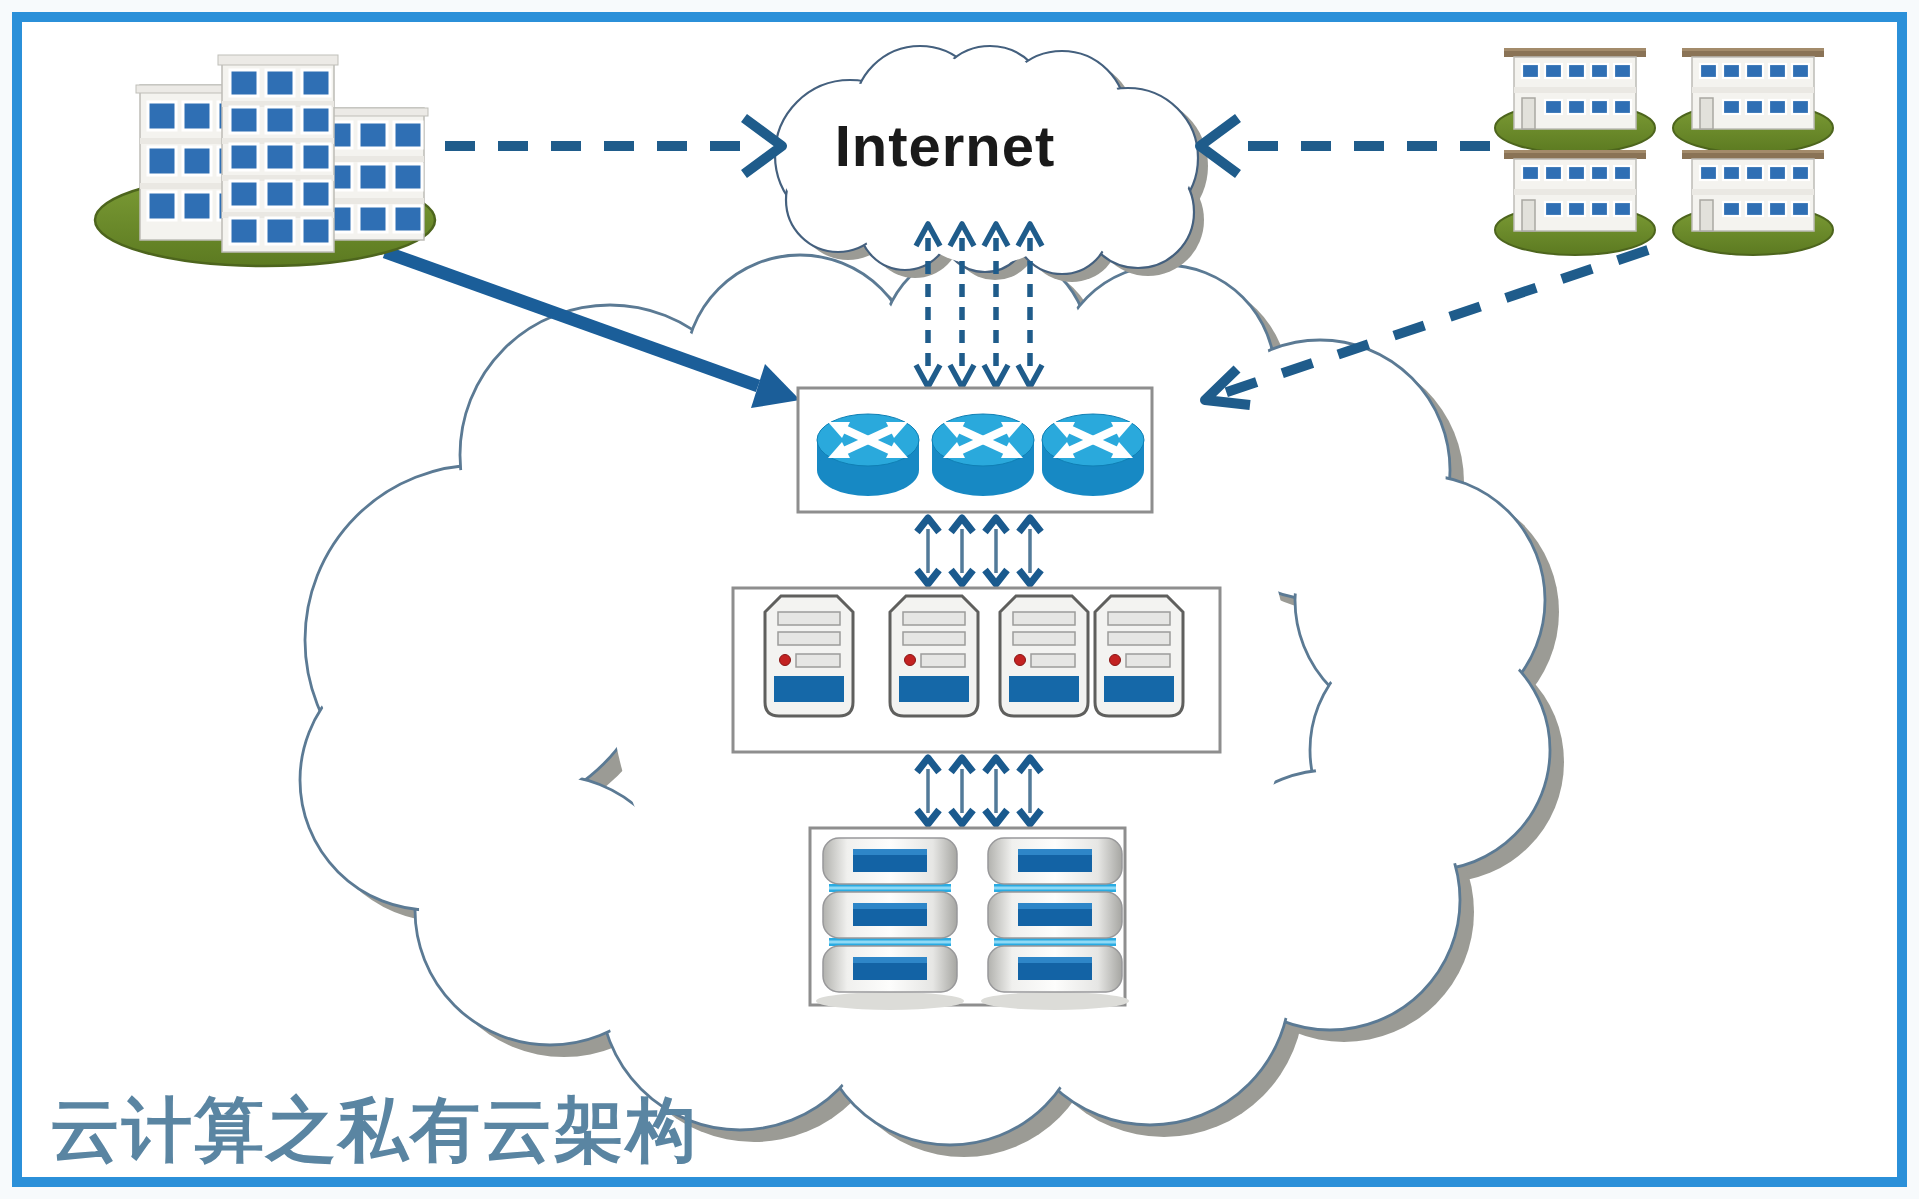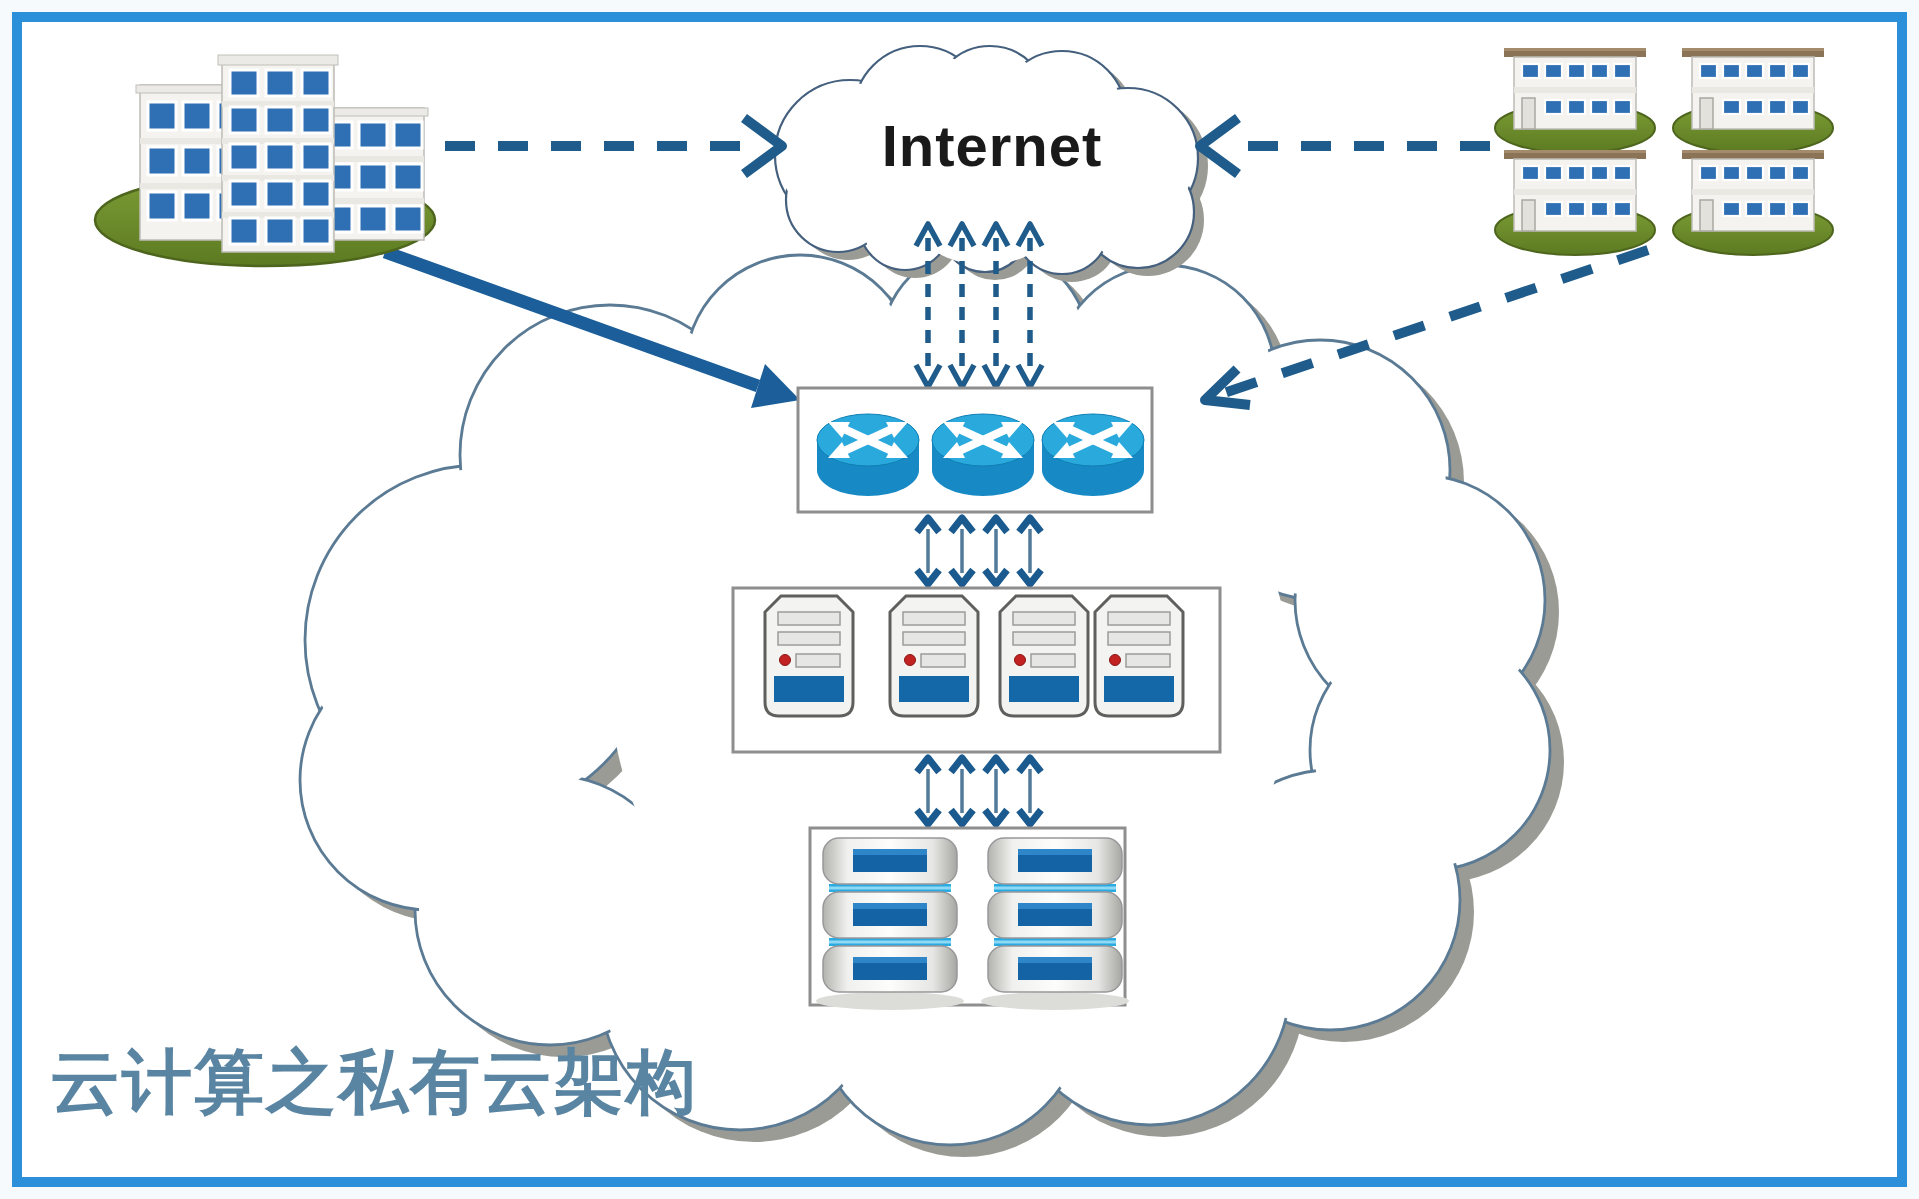--- a/index.html
+++ b/index.html
@@ -42,25 +42,25 @@
   .dbl-chev{stroke:#1a5a8e;stroke-width:7;fill:none;stroke-linejoin:round;}
   .dbl-shaft{stroke:#527a99;stroke-width:3.5;}
   .box{fill:#ffffff;stroke:var(--box-border);stroke-width:3;}
   .wall{fill:#f4f3ef;stroke:#bdbcb6;stroke-width:1.5;}
   .cornice{fill:#eceae6;stroke:#c0bfb9;stroke-width:1;}
   .strip{fill:#eae8e3;}
   .win{fill:var(--window-blue);stroke:#ffffff;stroke-width:3;}
   .winb{fill:var(--window-blue);stroke:#ffffff;stroke-width:2.2;}
   .slot{fill:#e6e6e4;stroke:#9c9c9a;stroke-width:1.5;}
   .inet-label{
-    position:absolute;left:802px;top:112px;width:380px;text-align:center;
+    position:absolute;left:755px;top:112px;width:380px;text-align:center;
     font-size:58px;font-weight:700;color:var(--internet-text);letter-spacing:1px;
   }
   .title{
-    position:absolute;left:50px;top:1036px;
+    position:absolute;left:50px;top:1084px;
     font-size:70px;font-weight:700;color:var(--title-color);
     font-family:"DejaVu Sans","Liberation Sans",sans-serif;letter-spacing:2px;
   }
 </style>
 </head>
 <body>
 
 <div class="frame"></div>
 
 <svg class="canvas" viewBox="0 0 1919 1199">

